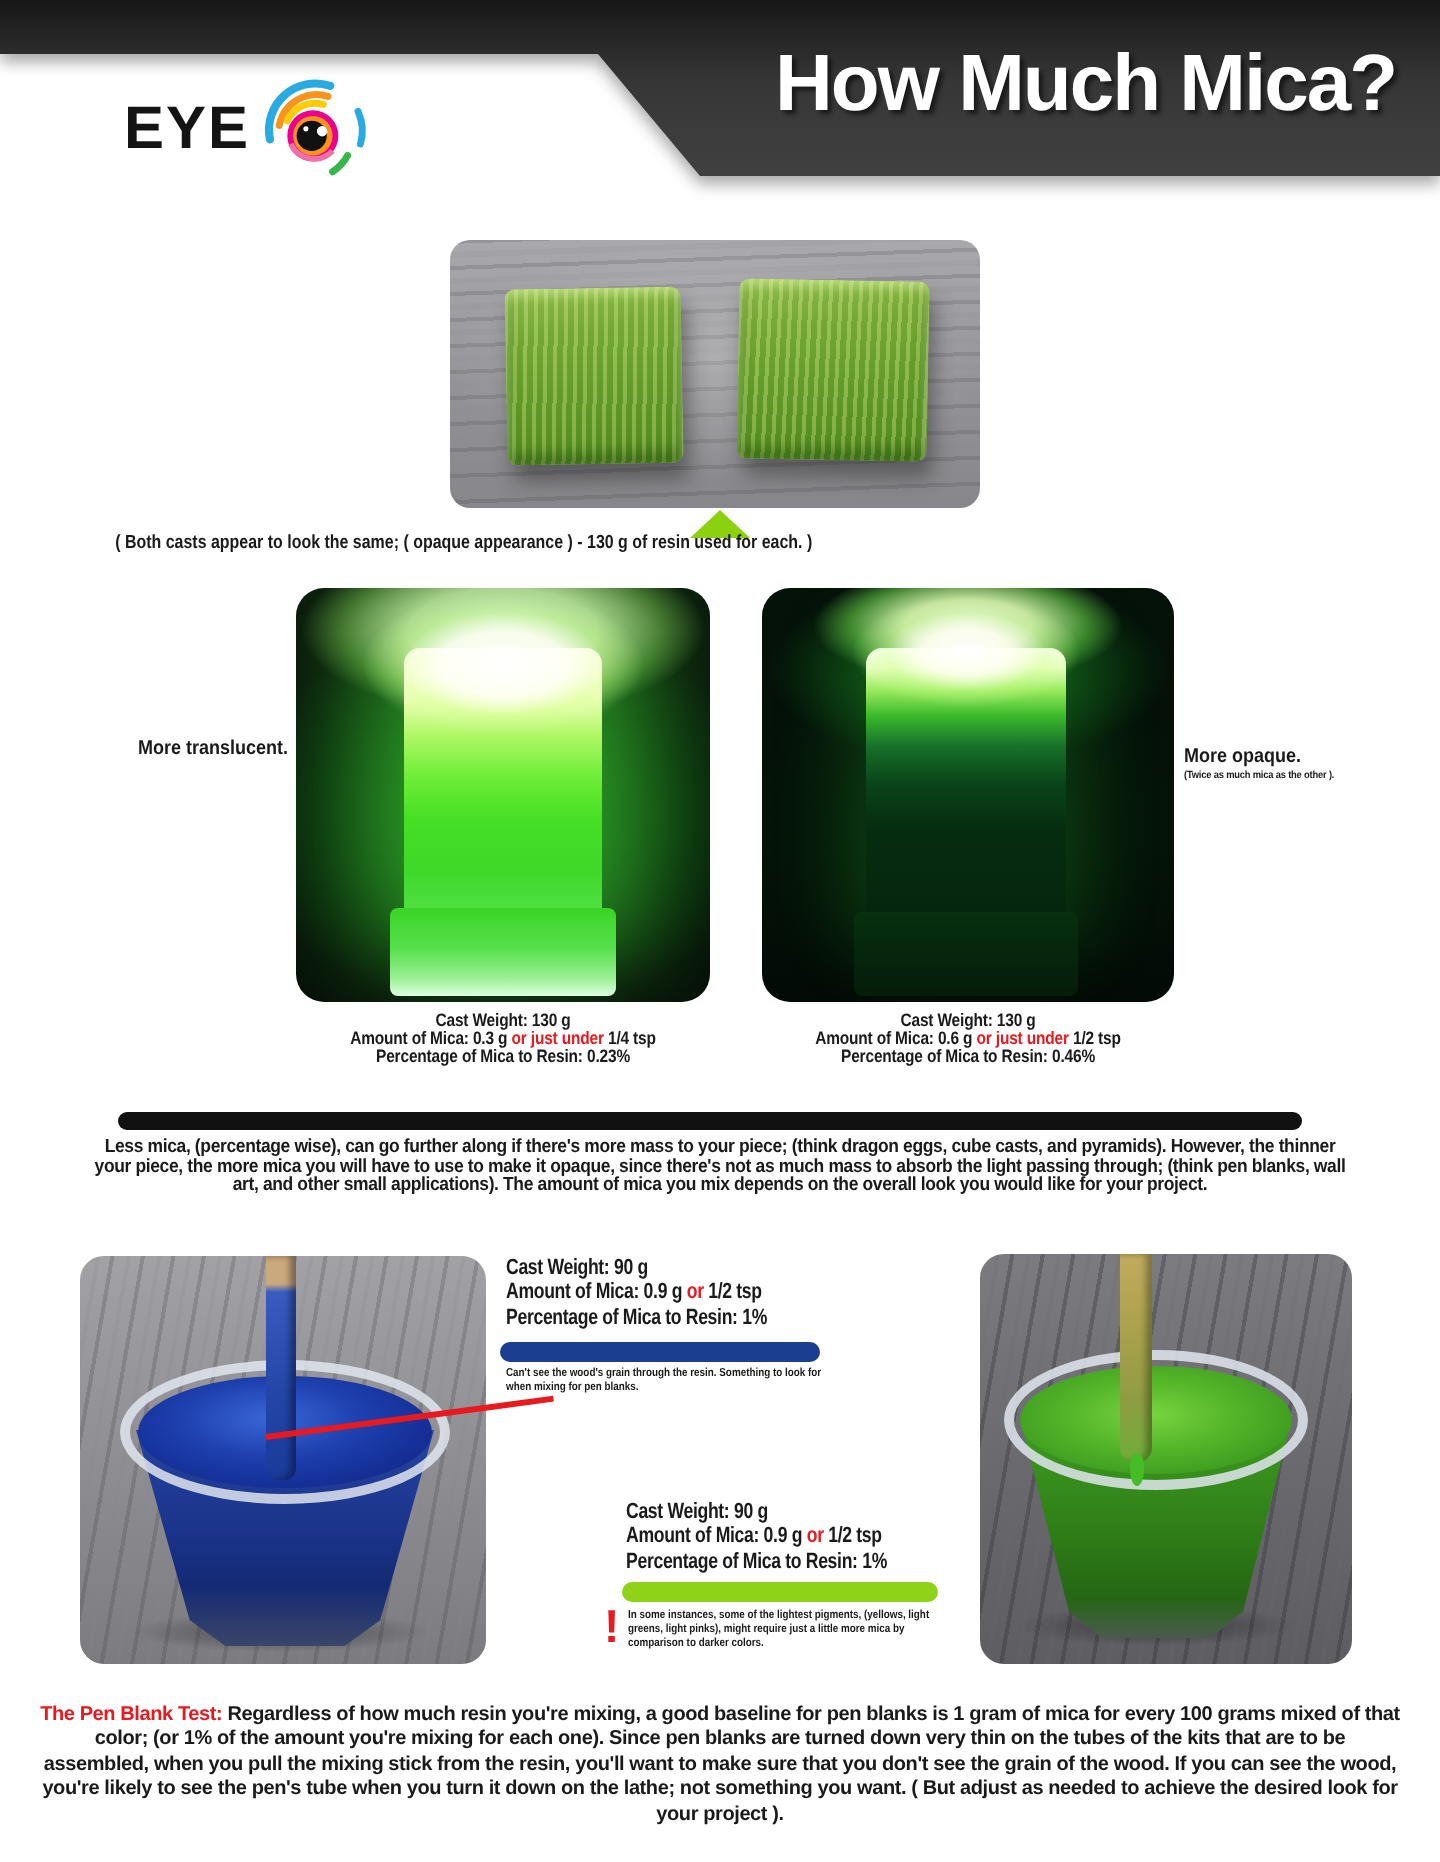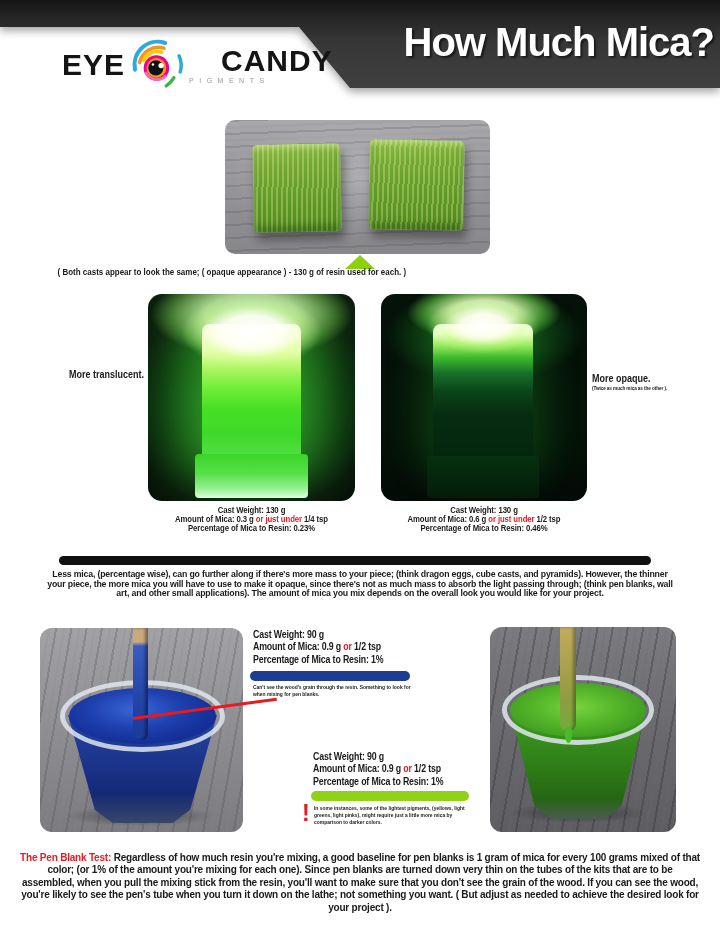--- a/index.html
+++ b/index.html
@@ -3,21 +3,21 @@
 <meta charset="utf-8">
 <style>
   html,body{margin:0;padding:0;background:#fff;}
   #page{position:relative;width:720px;height:931px;background:#fff;overflow:hidden;
         font-family:"Liberation Sans","DejaVu Sans",sans-serif;color:var(--c-text_black,#1a1a1a);}
   
   .banner-wrap{position:absolute;left:0;top:0;width:720px;height:110px;filter:drop-shadow(0 4px 4px rgba(0,0,0,.35));}
   .banner{position:absolute;left:0;top:0;width:720px;height:90px;
           background:linear-gradient(180deg,#161616 0%,#242424 18%,#363636 45%,#414141 100%);
           clip-path:polygon(0 0,720px 0,720px 88px,350px 88px,299px 27px,0 27px);}
-  .page-title{position:absolute;right:6px;top:20px;font-size:40px;font-weight:700;letter-spacing:-1px;
+  .page-title{position:absolute;right:22px;top:20px;font-size:40px;font-weight:700;letter-spacing:-1px;
               color:#fff;text-shadow:2px 2px 2px rgba(0,0,0,.55);white-space:nowrap;}
   .logo{position:absolute;left:30px;top:36px;height:58px;display:flex;align-items:center;}
   .logo-eye,.logo-candy{font-size:30px;font-weight:700;letter-spacing:1px;color:#141414;line-height:30px;margin-left:32px;}
   .eye-icon{width:58px;height:58px;margin:0 3px;}
   .logo-right{display:flex;flex-direction:column;align-items:flex-start;}
   .logo-pigments{font-size:7px;font-weight:400;letter-spacing:5.5px;color:var(--c-pigments_gray,#999);margin-top:1px;}
   .red{color:var(--c-red,#e8191f);}
   
   .photo{position:absolute;overflow:hidden;}
   .photo-cubes{left:225px;top:120px;width:265px;height:134px;border-radius:10px;
@@ -132,24 +132,20 @@
         <path d="M88 34 A40 40 0 0 1 90 62" fill="none" stroke="#29abe2" stroke-width="6" stroke-linecap="round"></path>
         <path d="M79 72 A40 40 0 0 1 66 86" fill="none" stroke="#39b54a" stroke-width="6" stroke-linecap="round"></path>
         <circle cx="49" cy="55" r="22" fill="#ec008c"></circle>
         <circle cx="49" cy="55" r="17" fill="#f7941d"></circle>
         <circle cx="48" cy="55" r="13" fill="#111111"></circle>
         <path d="M30 62 A22 22 0 0 0 66 68" fill="none" stroke="#f06eaa" stroke-width="5"></path>
         <circle cx="57" cy="51" r="4.5" fill="#ffffff"></circle>
         <circle cx="43" cy="49" r="2.2" fill="#ffffff"></circle>
       </svg>
     </span>
-    <span class="logo-right">
-      <span class="logo-candy">CANDY</span>
-      <span class="logo-pigments">PIGMENTS</span>
-    </span>
   </div>
 
   <div class="photo photo-cubes">
     <div class="cube cube-l"></div>
     <div class="cube cube-r"></div>
   </div>
   <div class="up-tri"></div>
   <div class="caption">( Both casts appear to look the same; ( opaque appearance ) - 130 g of resin used for each. )</div>
 
   <div class="photo photo-lit photo-lit-l">

